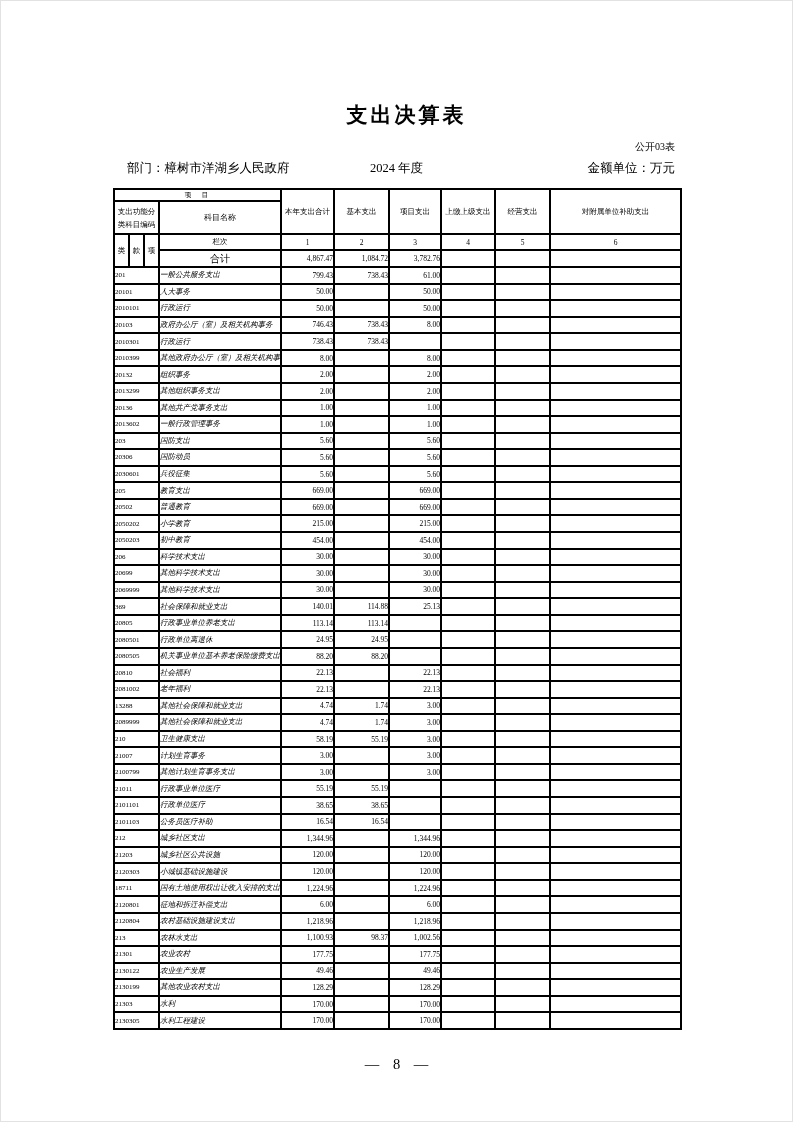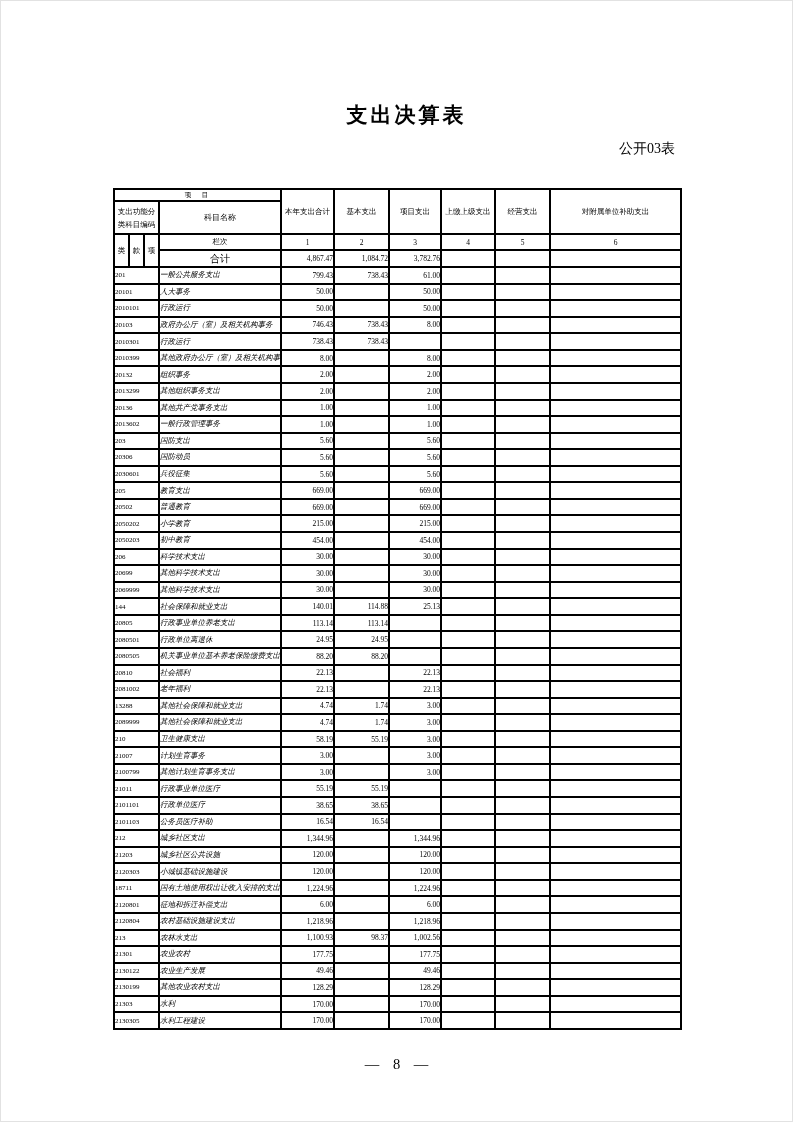--- a/index.html
+++ b/index.html
@@ -8,21 +8,21 @@
     font-family:"Liberation Serif","DejaVu Serif",serif;color:#000;
     box-shadow:inset 0 0 0 1px #e2e2e2;
   }
   .title{
     position:absolute;top:101px;left:0;width:100%;margin:0;
     text-align:center;font-size:21px;font-weight:bold;letter-spacing:3px;
     font-family:"Liberation Sans","DejaVu Sans",sans-serif;
     padding-left:10px;
   }
   .table-label{
-    position:absolute;top:140px;right:118px;font-size:14px;text-align:right;
+    position:absolute;top:140px;right:118px;font-size:10px;text-align:right;
   }
   .meta-row{position:absolute;top:160px;left:0;width:100%;height:18px;font-size:12.5px;}
   .meta-dept{position:absolute;left:127px;top:0;}
   .meta-year{position:absolute;left:50%;top:0;transform:translateX(-50%);}
   .meta-unit{position:absolute;right:118px;top:0;}
 
   table.main{
     position:absolute;left:113px;top:188px;width:567px;
     border-collapse:collapse;table-layout:fixed;
   }
@@ -51,20 +51,25 @@
 </style>
 </head>
 <body>
 
 <div class="sheet">
 
   <h1 class="title">支出决算表</h1>
 
   <div class="table-label">公开03表</div>
 
+  <div class="meta-row">
+    <span class="meta-dept">部门：樟树市洋湖乡人民政府</span>
+    <span class="meta-year">2024 年度</span>
+    <span class="meta-unit">金额单位：万元</span>
+  </div>
 
   <table class="main">
     <colgroup>
       <col style="width:15px">
         <col style="width:15px">
         <col style="width:15px">
       <col style="width:122px">
       <col style="width:53px">
         <col style="width:55px">
         <col style="width:52px">
@@ -306,21 +311,21 @@
           <td class="code" colspan="3">2069999</td>
           <td class="name">其他科学技术支出</td>
           <td class="num">30.00</td>
           <td class="num"></td>
           <td class="num">30.00</td>
           <td class="num"></td>
           <td class="num"></td>
           <td class="num"></td>
         </tr>
         <tr class="data-row">
-          <td class="code" colspan="3">144</td>
+          <td class="code" colspan="3">369</td>
           <td class="name">社会保障和就业支出</td>
           <td class="num">140.01</td>
           <td class="num">114.88</td>
           <td class="num">25.13</td>
           <td class="num"></td>
           <td class="num"></td>
           <td class="num"></td>
         </tr>
         <tr class="data-row">
           <td class="code" colspan="3">20805</td>

